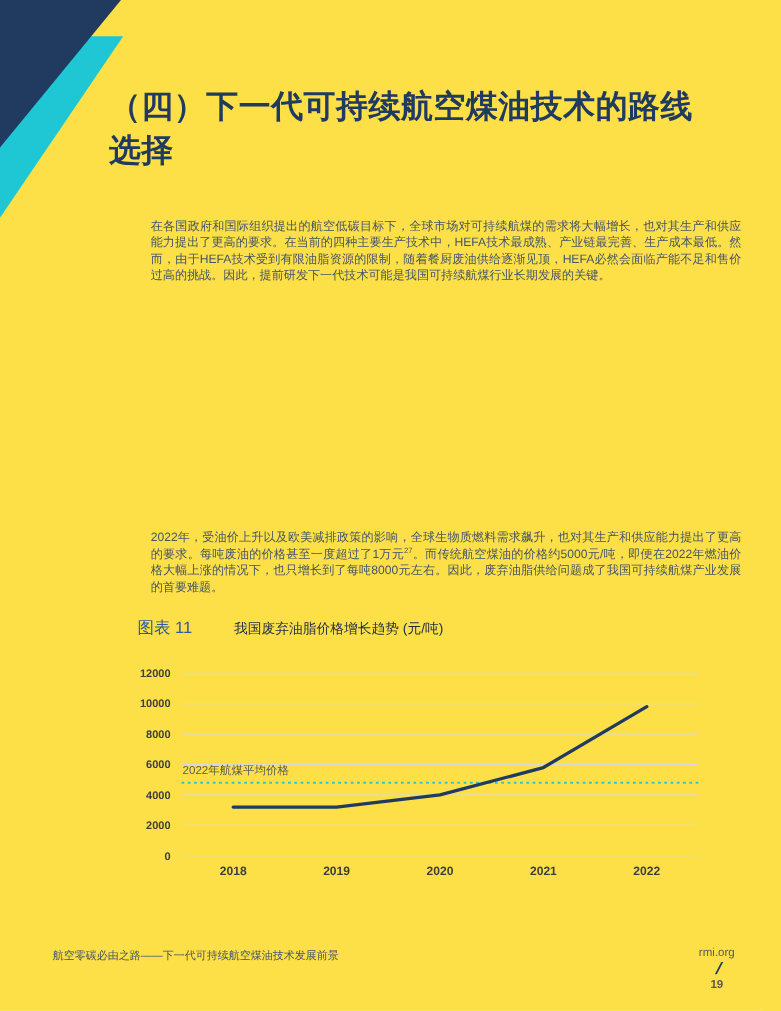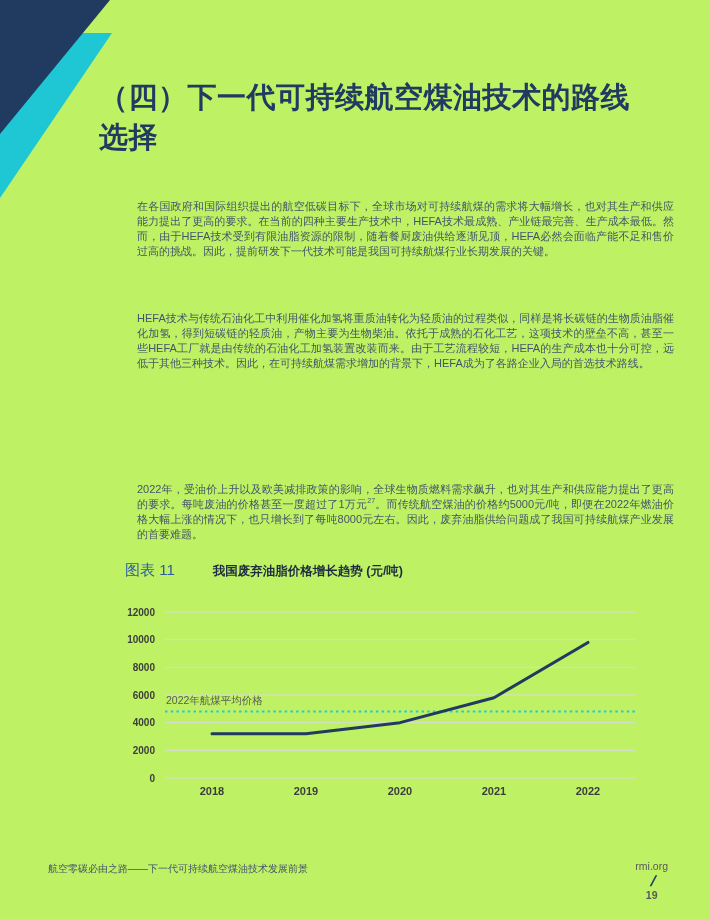--- a/index.html
+++ b/index.html
@@ -1,17 +1,17 @@
 <!DOCTYPE html>
 <html><head>
 <meta charset="utf-8">
 <style>
   html,body{margin:0;padding:0;background:#ffffff;}
   .page{
-    position:relative;width:710px;height:919px;background:#bef264;overflow:hidden;
+    position:relative;width:710px;height:919px;background:#fde047;overflow:hidden;
     font-family:"Liberation Sans",sans-serif;
   }
   .corner-art{position:absolute;top:0;left:0;}
   .doc-title{
     position:absolute;left:99px;top:58px;width:560px;
     color:#203a60;font-size:29px;font-weight:700;line-height:40px;letter-spacing:0.5px;
   }
   .body-par{
     position:absolute;left:125px;width:537px;margin:12px;
     color:#44546a;font-size:11px;line-height:15px;text-align:justify;
@@ -19,21 +19,21 @@
   .body-par sup{font-size:7px;line-height:0;}
   .section-heading{
     position:absolute;left:125px;top:263px;margin:0;
     color:#203a60;font-size:14.5px;font-weight:700;
   }
   .figure-caption{
     position:absolute;left:125px;top:561px;width:537px;
     display:flex;align-items:baseline;
   }
   .figure-label{color:#2e5b9e;font-size:15px;font-weight:400;}
-  .figure-title{margin-left:38px;color:#1e2c42;font-size:12.5px;font-weight:700;}
+  .figure-title{margin-left:38px;color:#1e2c42;font-size:12.5px;font-weight:400;}
   .chart-svg{position:absolute;left:0;top:593px;font-family:"Liberation Sans",sans-serif;}
   .footer{
     position:absolute;left:0;right:0;top:858px;height:24px;
   }
   .footer-left{
     position:absolute;left:48px;top:4px;
     color:#44546a;font-size:10px;
   }
   .footer-right{
     position:absolute;right:42px;top:2px;
@@ -58,21 +58,20 @@
   </svg>
 
   <h1 class="doc-title">
     <span>（四）下一代可持续航空煤油技术的路线</span><br>
     <span>选择</span>
   </h1>
 
   <p class="body-par" style="top:187px">在各国政府和国际组织提出的航空低碳目标下，全球市场对可持续航煤的需求将大幅增长，也对其生产和供应能力提出了更高的要求。在当前的四种主要生产技术中，HEFA技术最成熟、产业链最完善、生产成本最低。然而，由于HEFA技术受到有限油脂资源的限制，随着餐厨废油供给逐渐见顶，HEFA必然会面临产能不足和售价过高的挑战。因此，提前研发下一代技术可能是我国可持续航煤行业长期发展的关键。</p>
 
 
-  <p class="body-par" style="top:299px">HEFA技术与传统石油化工中利用催化加氢将重质油转化为轻质油的过程类似，同样是将长碳链的生物质油脂催化加氢，得到短碳链的轻质油，产物主要为生物柴油。依托于成熟的石化工艺，这项技术的壁垒不高，甚至一些HEFA工厂就是由传统的石油化工加氢装置改装而来。由于工艺流程较短，HEFA的生产成本也十分可控，远低于其他三种技术。因此，在可持续航煤需求增加的背景下，HEFA成为了各路企业入局的首选技术路线。</p>
 
 
   <p class="body-par" style="top:470px"><span>2022年，受油价上升以及欧美减排政策的影响，全球生物质燃料需求飙升，也对其生产和供应能力提出了更高的要求。每吨废油的价格甚至一度超过了1万元</span><sup>27</sup><span>。而传统航空煤油的价格约5000元/吨，即便在2022年燃油价格大幅上涨的情况下，也只增长到了每吨8000元左右。因此，废弃油脂供给问题成了我国可持续航煤产业发展的首要难题。</span></p>
 
   <div class="figure-caption">
     <span class="figure-label">图表 11</span>
     <span class="figure-title">我国废弃油脂价格增长趋势 (元/吨)</span>
   </div>
 
   <svg id="chart-svg" class="chart-svg" width="710" height="215" viewBox="0 0 710 215">

